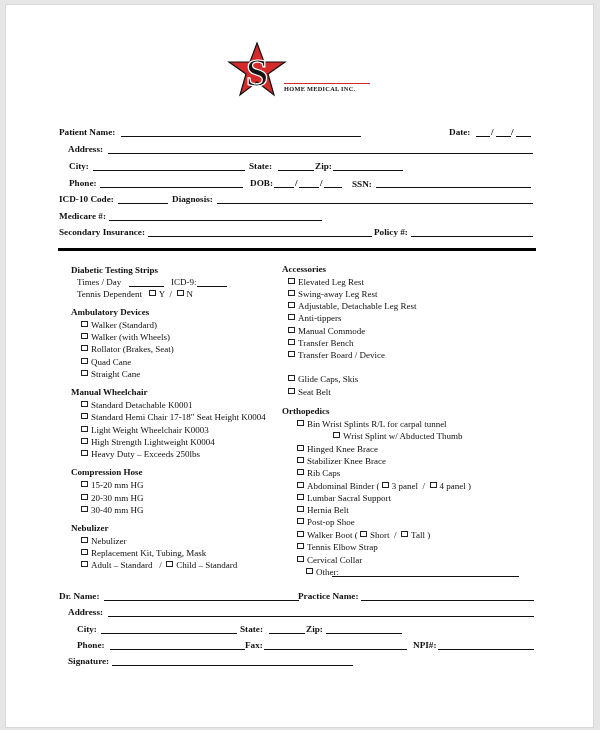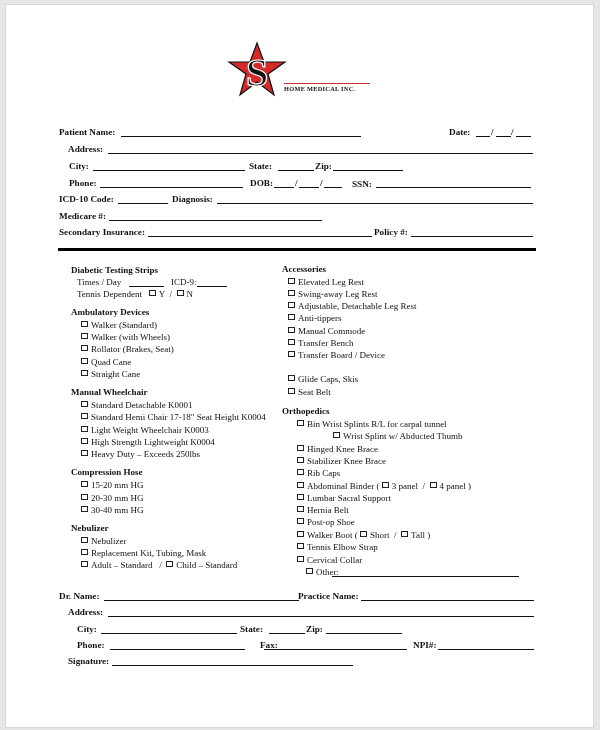--- a/index.html
+++ b/index.html
@@ -168,21 +168,21 @@
 
   <div class="lbl abs" style="left:71px;top:619px;">City:</div>
   <div class="line" style="left:95px;top:628px;width:136px;"></div>
   <div class="lbl abs" style="left:234px;top:619px;">State:</div>
   <div class="line" style="left:263px;top:628px;width:36px;"></div>
   <div class="lbl abs" style="left:300px;top:619px;">Zip:</div>
   <div class="line" style="left:320px;top:628px;width:76px;"></div>
 
   <div class="lbl abs" style="left:71px;top:635px;">Phone:</div>
   <div class="line" style="left:104px;top:644px;width:135px;"></div>
-  <div class="lbl abs" style="left:254px;top:635px;">Fax:</div>
+  <div class="lbl abs" style="left:239px;top:635px;">Fax:</div>
   <div class="line" style="left:258px;top:644px;width:143px;"></div>
   <div class="lbl abs" style="left:407px;top:635px;">NPI#:</div>
   <div class="line" style="left:432px;top:644px;width:96px;"></div>
 
   <div class="lbl abs" style="left:62px;top:651px;">Signature:</div>
   <div class="line" style="left:106px;top:660px;width:241px;"></div>
 
 </div>
 
 </body></html>

